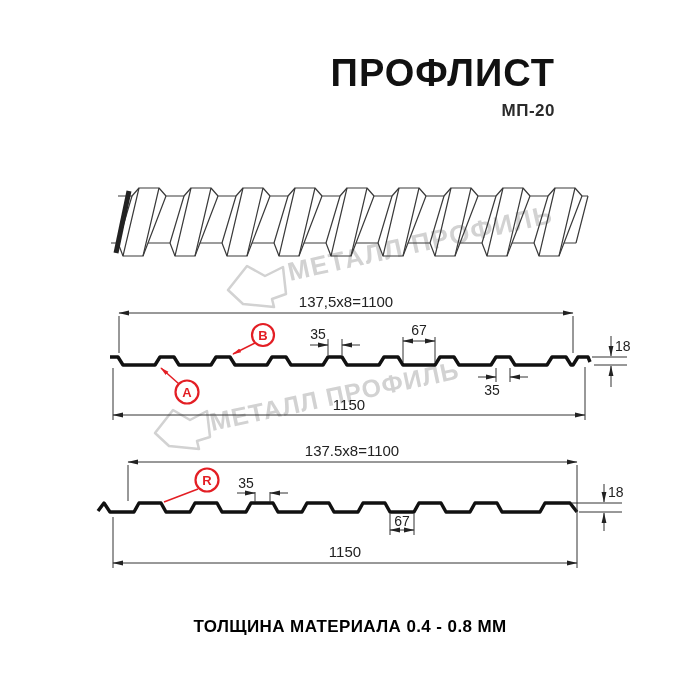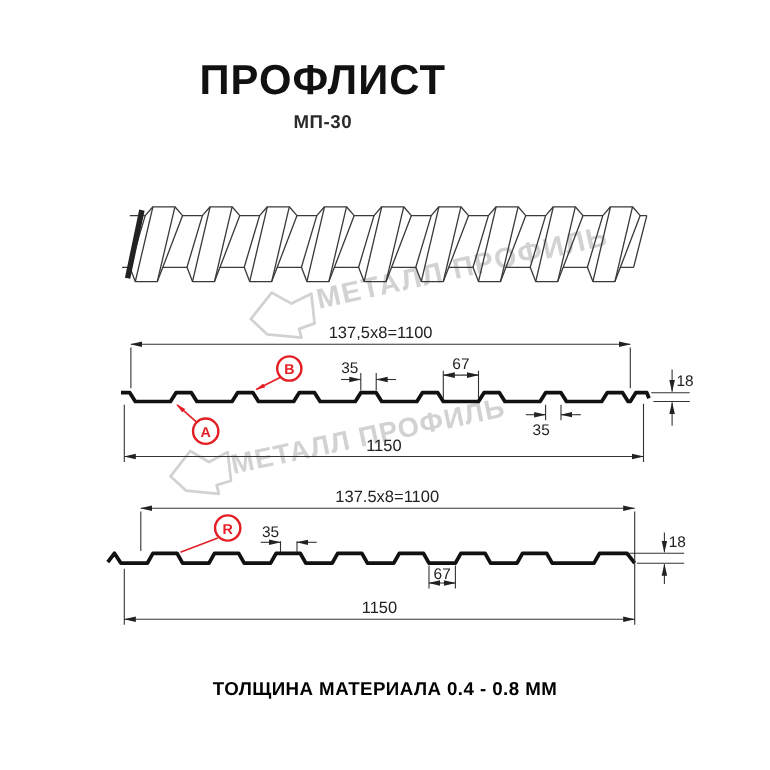--- a/index.html
+++ b/index.html
@@ -1,37 +1,37 @@
 <!DOCTYPE html>
 <html><head>
 <meta charset="utf-8">
 <style>
   html,body{margin:0;padding:0;background:#fff;}
   body{width:700px;height:700px;position:relative;overflow:hidden;
        font-family:"Liberation Sans",sans-serif;}
   .stage{position:absolute;inset:0;width:700px;height:700px;background:#fff;}
-  .hdr{position:absolute;top:54px;left:16px;width:555px;text-align:center;}
+  .hdr{position:absolute;top:54px;left:0;width:555px;text-align:right;}
   .title{font-size:38px;font-weight:800;letter-spacing:1px;color:#111;line-height:1;}
   .subtitle{font-size:17px;font-weight:600;color:#2b2b2b;margin-top:9px;letter-spacing:.5px;}
   .caption{position:absolute;top:617px;left:0;width:700px;text-align:center;
            font-size:17px;font-weight:600;color:#000000;letter-spacing:.4px;}
   svg{position:absolute;left:0;top:0;}
   .dimtxt{font-size:15px;fill:#222;}
   .dimtxt-s{font-size:14px;fill:#222;}
   .redtxt{font-size:13px;font-weight:700;fill:#e31e24;}
   .wmtxt{font-weight:700;fill:#d2d2d2;}
 </style>
 </head>
 <body>
 
 <div class="stage">
 
   <div class="hdr">
     <div class="title">ПРОФЛИСТ</div>
-    <div class="subtitle">МП-30</div>
+    <div class="subtitle">МП-20</div>
   </div>
 
   <svg width="700" height="700" viewBox="0 0 700 700">
     <defs>
       <marker id="arrow" viewBox="0 0 10 6" refX="9.5" refY="3" markerWidth="11" markerHeight="6.6" orient="auto-start-reverse" markerUnits="userSpaceOnUse">
         <path d="M0,0.7 L10,3 L0,5.3 Z" fill="#222"></path>
       </marker>
       <marker id="arrowR" viewBox="0 0 10 6" refX="9" refY="3" markerWidth="9" markerHeight="5.5" orient="auto-start-reverse" markerUnits="userSpaceOnUse">
         <path d="M0,0.7 L10,3 L0,5.3 Z" fill="#e31e24"></path>
       </marker>

